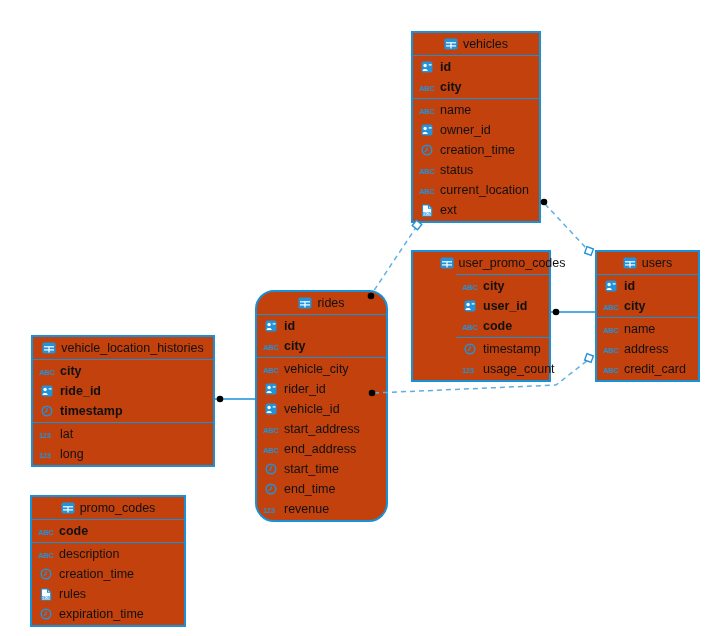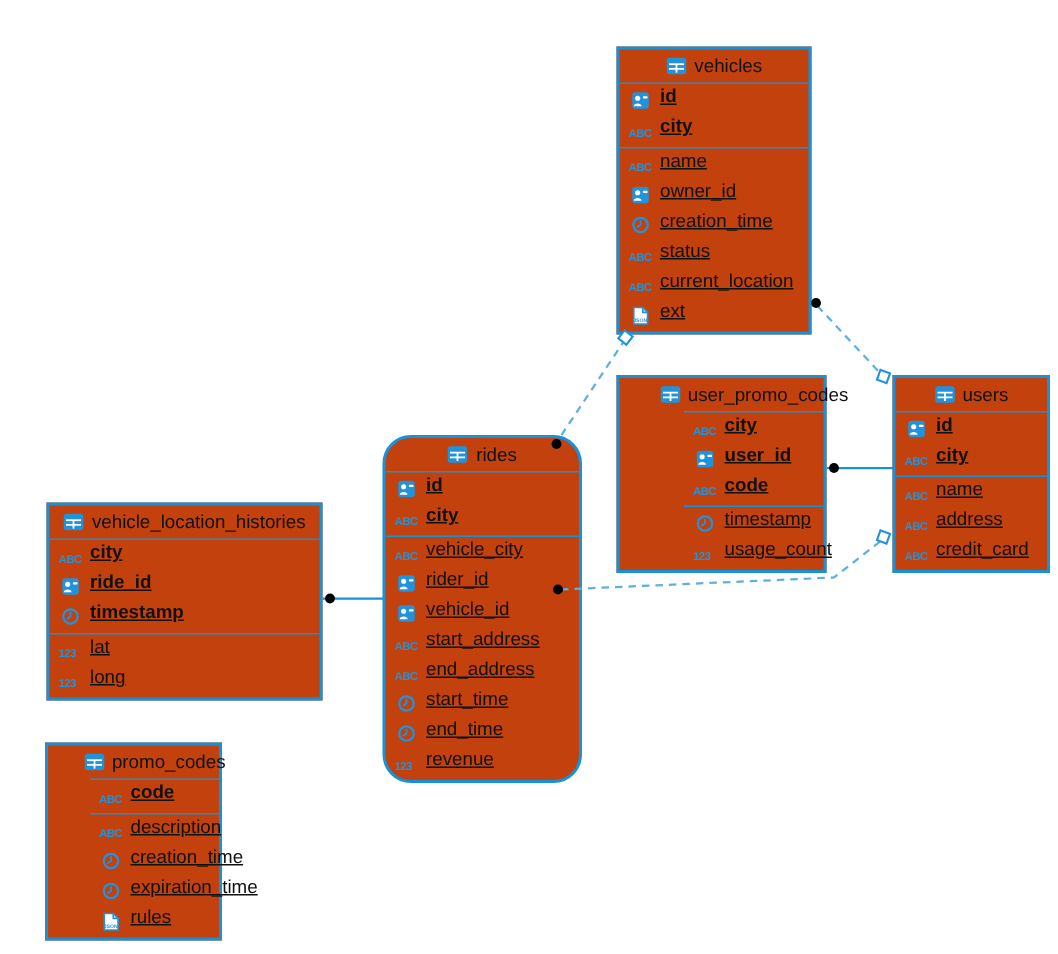--- a/index.html
+++ b/index.html
@@ -13,33 +13,33 @@
     position:absolute;background:#c2410c;border:2px solid #1791d8;
     box-sizing:border-box;z-index:2;
   }
   .thead{
     height:22px;display:flex;align-items:center;justify-content:center;gap:5px;
     border-bottom:1px solid #1791d8;font-size:12.5px;white-space:nowrap;
   }
   .sec{padding:1px 0;}
   .sec.keys{border-bottom:1px solid #1791d8;}
   .row{
-    height:20px;display:flex;gap:5px;
-    padding:0 3px 0 5px;font-size:12.5px;white-space:nowrap;text-decoration:underline;
+    height:20px;display:flex;align-items:center;gap:5px;
+    padding:0 3px 0 5px;font-size:12.5px;white-space:nowrap;
   }
   .sec.keys .row{font-weight:bold;}
   .ric{flex:0 0 17px;width:17px;display:flex;align-items:center;justify-content:center;}
   .tic{display:flex;align-items:center;}
   
   #t-vehicles{left:411px;top:31px;width:130px;}
   #t-upc{left:411px;top:250px;width:140px;padding-left:43px;}
   #t-users{left:595px;top:250px;width:105px;}
   #t-rides{left:255px;top:290px;width:133px;border-radius:19px;}
   #t-vlh{left:31px;top:335px;width:184px;}
-  #t-promo{left:30px;top:495px;width:118px;padding-left:28px;}
+  #t-promo{left:30px;top:495px;width:156px;}
   .solidline{stroke:#1791d8;stroke-width:1.5;fill:none;}
   .dashline{stroke:#5fafdf;stroke-width:1.5;fill:none;stroke-dasharray:5 4;}
   .dot{fill:#000;}
   .diamond{fill:#fff;stroke:#2293da;stroke-width:1.4;}
 </style>
 </head>
 <body>
 
 <div class="canvas">
 
@@ -500,33 +500,33 @@
         <span class="ric">
             <svg width="12" height="12" viewBox="0 0 12 12">
               <circle cx="6" cy="6" r="4.8" fill="none" stroke="#2293da" stroke-width="1.5"></circle>
               <path d="M6 6 L6 3.3 M6 6 L3.9 7.4" stroke="#2293da" stroke-width="1.2" fill="none" stroke-linecap="round"></path>
             </svg>
           </span>
         <span>creation_time</span>
       </div>
       <div class="row">
         <span class="ric">
-            <svg width="12" height="12" viewBox="0 0 12 12">
-              <circle cx="6" cy="6" r="4.8" fill="none" stroke="#2293da" stroke-width="1.5"></circle>
-              <path d="M6 6 L6 3.3 M6 6 L3.9 7.4" stroke="#2293da" stroke-width="1.2" fill="none" stroke-linecap="round"></path>
-            </svg>
-          </span>
-        <span>expiration_time</span>
-      </div>
-      <div class="row">
-        <span class="ric">
             <svg width="12" height="13" viewBox="0 0 12 13">
               <path d="M1.5 1 h6 l3.2 3.2 v7.8 h-9.2 z" fill="#fff" stroke="#2293da" stroke-width="1.1"></path>
               <path d="M7.5 1 v3.2 h3.2" fill="none" stroke="#2293da" stroke-width="1.1"></path>
               <text x="1.2" y="10.8" font-family="Liberation Sans,sans-serif" font-size="3.4" font-weight="bold" fill="#2293da">JSON</text>
             </svg>
           </span>
         <span>rules</span>
       </div>
+      <div class="row">
+        <span class="ric">
+            <svg width="12" height="12" viewBox="0 0 12 12">
+              <circle cx="6" cy="6" r="4.8" fill="none" stroke="#2293da" stroke-width="1.5"></circle>
+              <path d="M6 6 L6 3.3 M6 6 L3.9 7.4" stroke="#2293da" stroke-width="1.2" fill="none" stroke-linecap="round"></path>
+            </svg>
+          </span>
+        <span>expiration_time</span>
+      </div>
     </div>
   </div>
 
 </div>
 
 </body></html>

